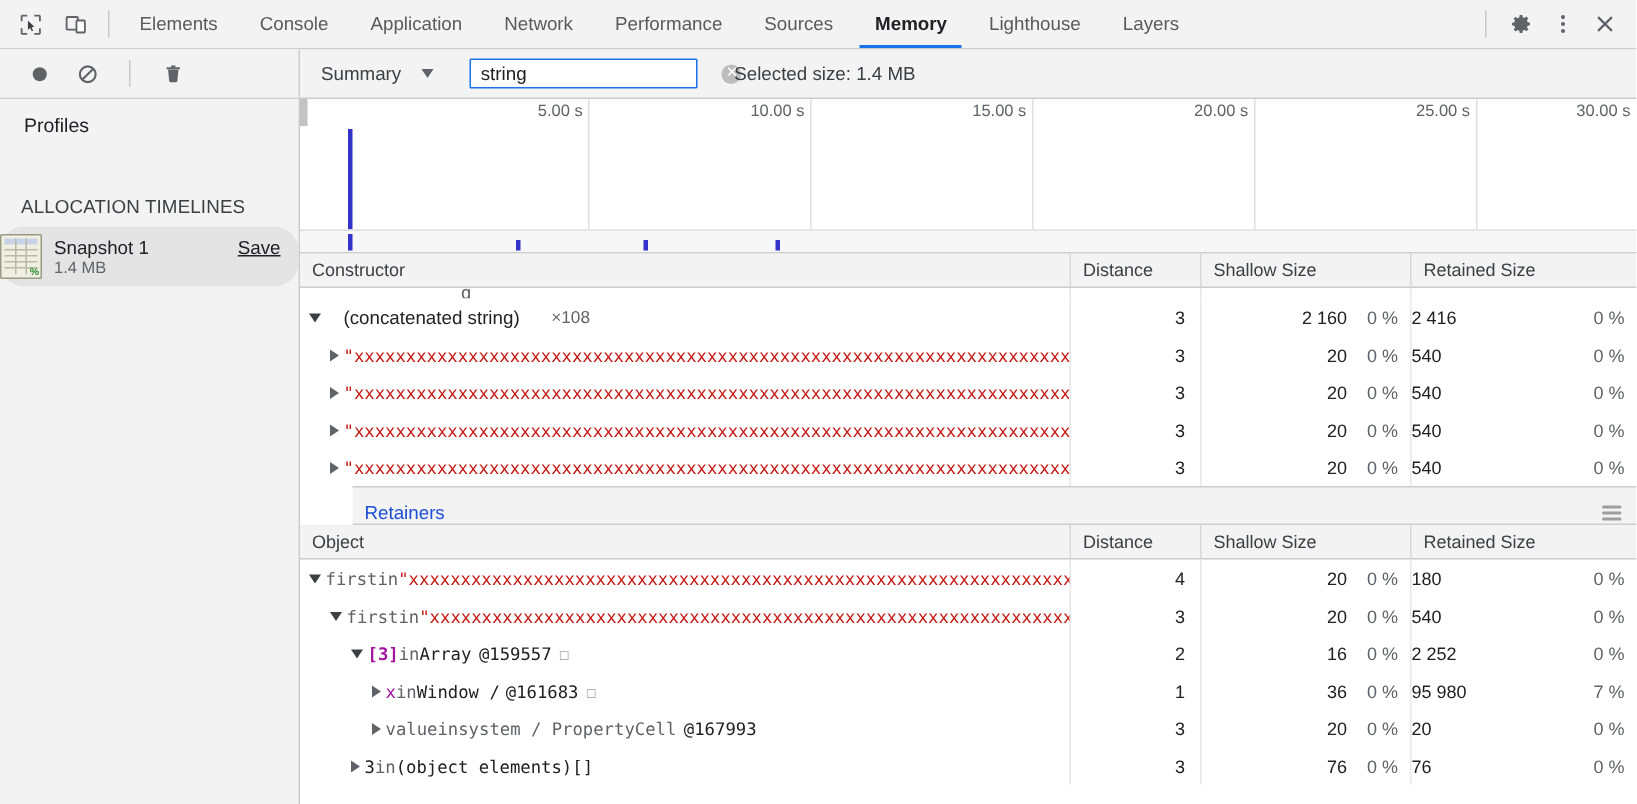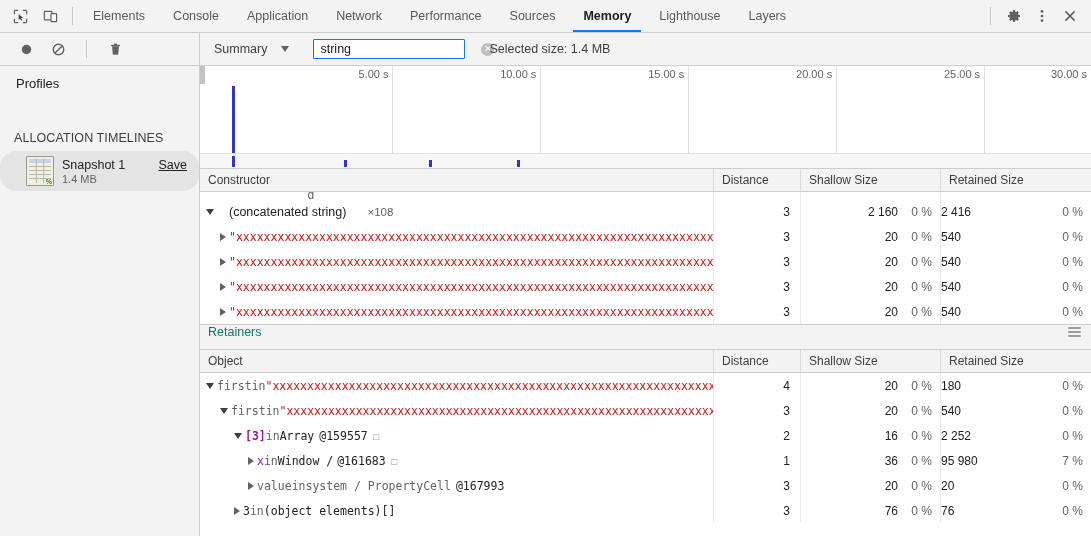--- a/index.html
+++ b/index.html
@@ -64,21 +64,21 @@
   .body{flex:1;display:flex;min-height:0;}
 
   
   .sidebar{
     width:200px;min-width:200px;background:#f3f3f3;border-right:1px solid #cdcdcd;
     box-sizing:border-box;overflow:hidden;
   }
   .sb-title{padding:10px 0 8px 16px;font-size:13px;color:#202124;}
   .sb-group{padding:4px 0 6px 14px;font-size:12.5px;color:#3c4043;letter-spacing:.1px;margin-top:28px;}
   .sb-item{
-    display:flex;align-items:center;gap:8px;padding:5px 8px 5px 26px;background:#e4e4e4;cursor:pointer;border-radius:16px;
+    display:flex;align-items:center;gap:8px;padding:5px 8px 5px 0;background:#e4e4e4;cursor:pointer;border-radius:16px;
   }
   .snap-icon{
     width:26px;height:28px;flex:none;border:1px solid #9a9a86;background:#efefe2;
     position:relative;overflow:hidden;border-radius:1px;
   }
   .snap-icon .hdr{position:absolute;top:2px;left:2px;right:2px;height:4px;background:#c9d3e8;}
   .snap-icon .ln{position:absolute;left:2px;right:2px;height:1px;background:#b9b9a8;}
   .snap-icon .vl{position:absolute;top:2px;bottom:2px;width:1px;background:#b9b9a8;}
   .snap-icon .pct{position:absolute;right:1px;bottom:0px;font-size:7px;color:#2e8b2e;font-weight:bold;}
   .snap-text{display:flex;flex-direction:column;flex:1;min-width:0;}
@@ -138,22 +138,22 @@
   .xcount{color:#5f6368;font-size:11.5px;margin-left:9px;}
   .mono{font-family:"DejaVu Sans Mono","Liberation Mono",monospace;font-size:11.5px;}
   .strv{color:#c41a16;}
   .clipped-row{height:7px;min-height:7px;overflow:hidden;display:flex;align-items:flex-end;}
   .clipped-row .gc{height:7px;align-items:flex-end;}
   .clip-txt{font-size:12px;color:#202124;line-height:7px;overflow:hidden;height:7px;display:block;}
 
   
   .ret-bar{
     height:24px;min-height:24px;background:#f3f3f3;border-top:1px solid #cdcdcd;border-bottom:1px solid #cdcdcd;
-    display:flex;align-items:flex-start;justify-content:space-between;padding:0 8px 0 8px;
-    font-size:12.5px;color:#0f766e;
+    display:flex;align-items:flex-end;justify-content:space-between;padding:0 8px 0 8px;
+    font-size:12.5px;color:#1d4ed8;margin-left:35px;
   }
   .burger{display:flex;flex-direction:column;gap:2px;cursor:pointer;padding:2px;}
   .burger i{display:block;width:13px;height:2px;background:#9e9e9e;border-radius:1px;}
 
   .prop{color:#5f6368;}
   .prop.idx{color:#a0149e;font-weight:bold;}
   .prop.nm{color:#a0149e;}
   .objname{color:#202124;}
   .objid{color:#202124;}
   .boxglyph{color:#9aa0a6;}

